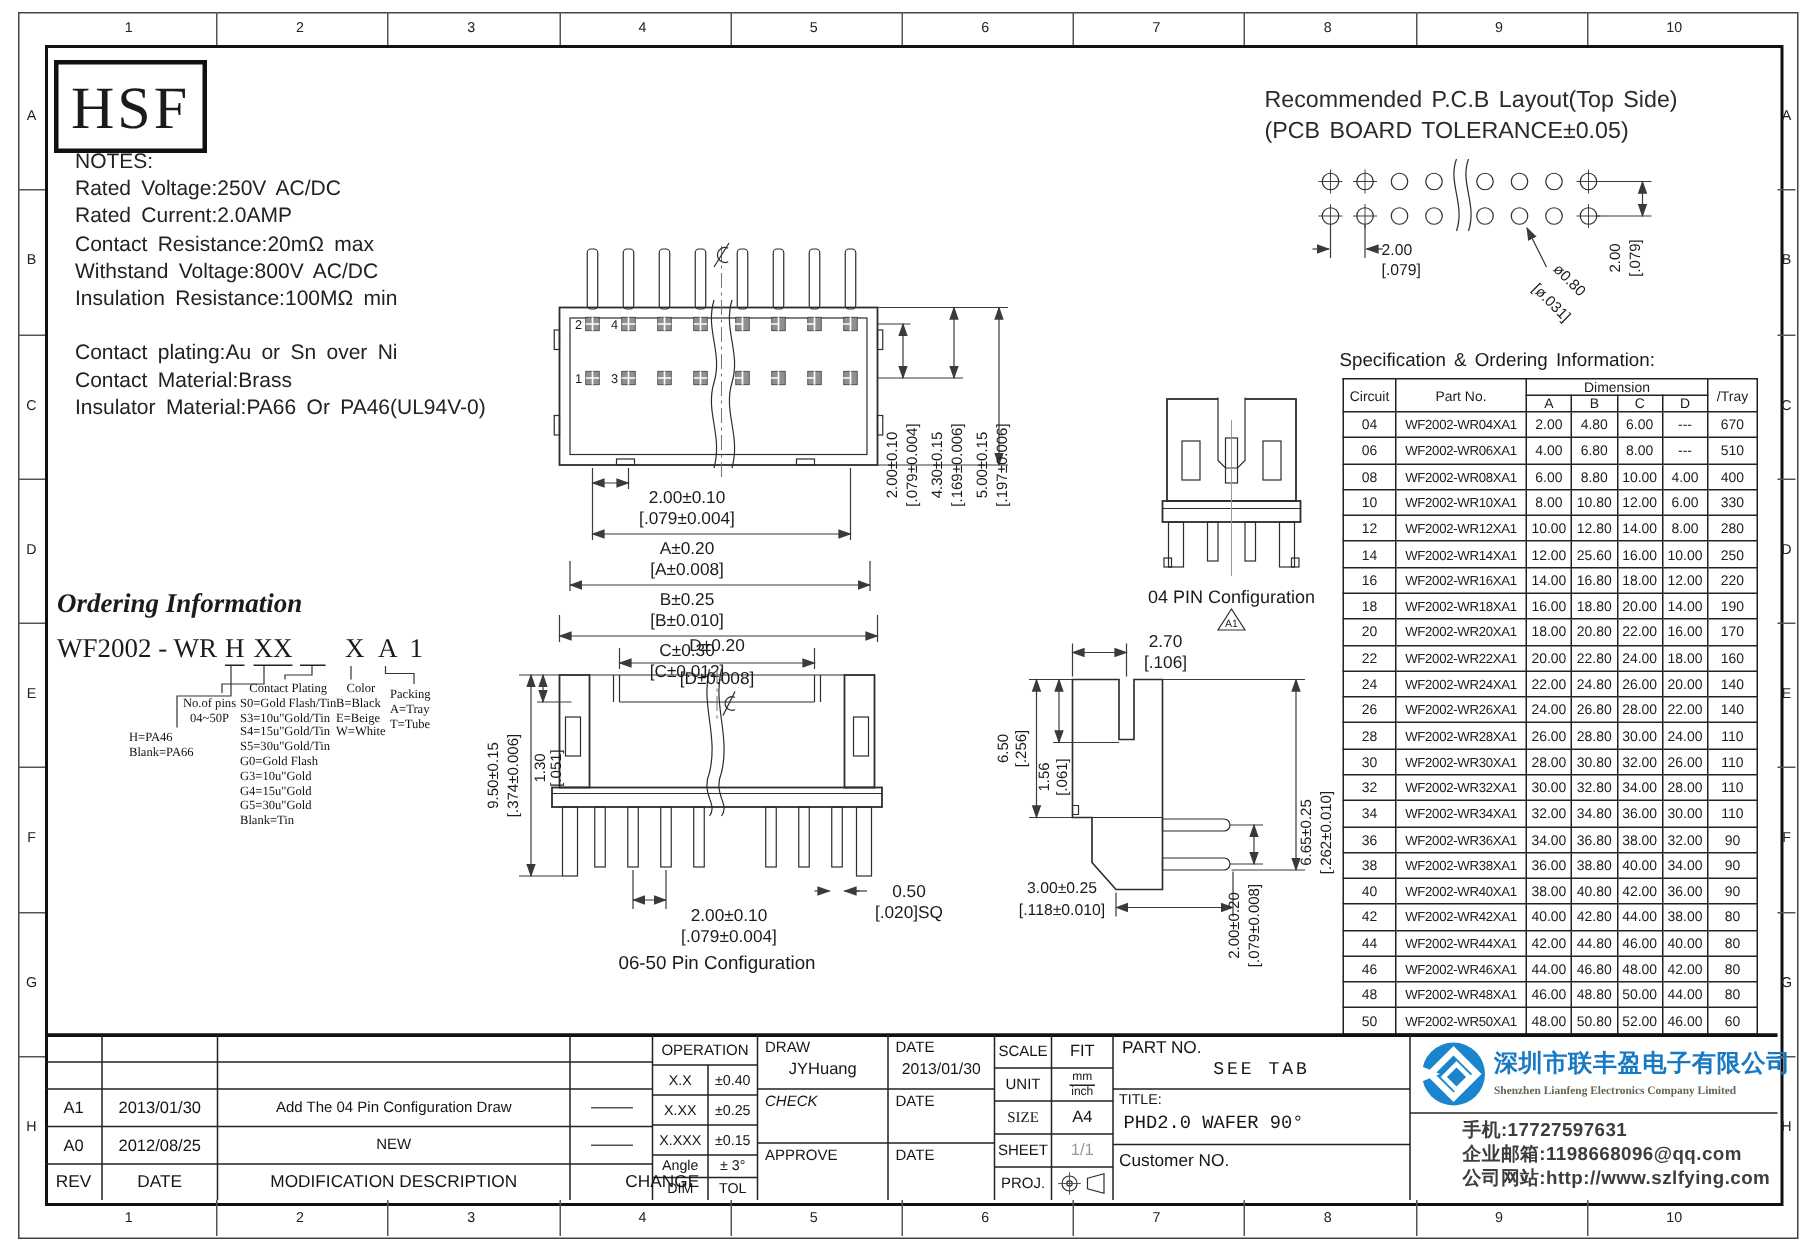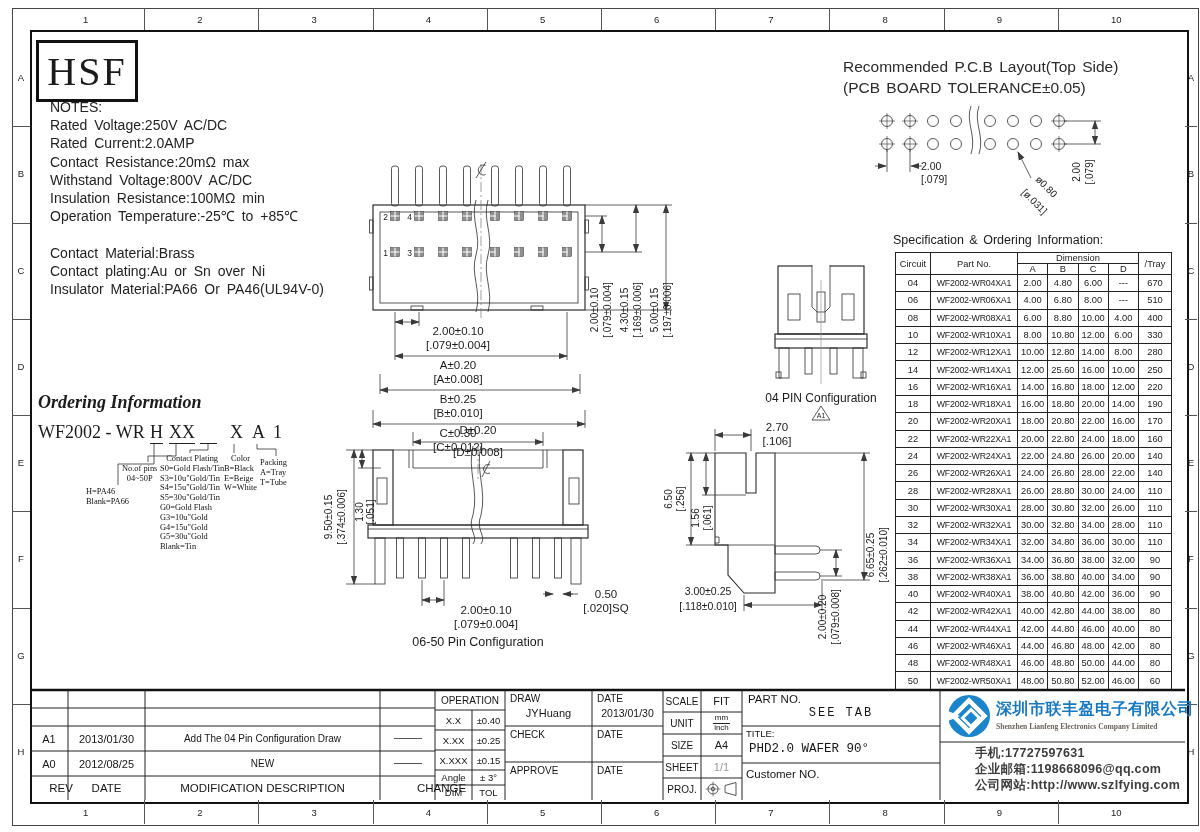--- a/index.html
+++ b/index.html
@@ -154,24 +154,23 @@
 </div>
 
 <div class="abs" id="notes">
   <div class="nline">NOTES:</div>
   <div id="notes-lines">
       <div class="nline">Rated Voltage:250V AC/DC</div>
       <div class="nline">Rated Current:2.0AMP</div>
       <div class="nline">Contact Resistance:20mΩ max</div>
       <div class="nline">Withstand Voltage:800V AC/DC</div>
       <div class="nline">Insulation Resistance:100MΩ min</div>
-      <div class="nline">Operation Temperature:-25℃ to +85℃</div>
       <div class="nline">&nbsp;</div>
+      <div class="nline">Contact plating:Au or Sn over Ni</div>
       <div class="nline">Contact Material:Brass</div>
-      <div class="nline">Contact plating:Au or Sn over Ni</div>
       <div class="nline">Insulator Material:PA66 Or PA46(UL94V-0)</div>
     </div>
 </div>
 
 <div class="abs pcbtitle" style="left:843px;top:58px;">Recommended P.C.B Layout(Top Side)</div>
 <div class="abs pcbtitle" style="left:843px;top:79px;">(PCB BOARD TOLERANCE±0.05)</div>
 
 <svg class="abs" style="left:855px;top:96px;" width="330" height="130" viewBox="0 0 330 130">
   <defs>
       <marker id="arE" viewBox="0 0 10 10" refX="9" refY="5" markerWidth="9" markerHeight="9" orient="auto-start-reverse" markerUnits="userSpaceOnUse">
@@ -735,21 +734,21 @@
       <div class="tc fs10" style="left: 115px; top: 36px; width: 235px; height: 25px;">Add The 04 Pin Configuration Draw</div>
       <div class="tc" style="left: 350px; top: 36px; width: 55px; height: 25px;">
         <i class="chdash"></i>
       </div>
       <div class="tc" style="left: 0px; top: 61px; width: 38px; height: 25px;">A0</div>
       <div class="tc" style="left: 38px; top: 61px; width: 77px; height: 25px;">2012/08/25</div>
       <div class="tc fs10" style="left: 115px; top: 61px; width: 235px; height: 25px;">NEW</div>
       <div class="tc" style="left: 350px; top: 61px; width: 55px; height: 25px;">
         <i class="chdash"></i>
       </div>
-      <div class="tc fs11" style="left: 0px; top: 86px; width: 38px; height: 24px; margin-left: 12px;">REV</div>
+      <div class="tc fs11" style="left: 0px; top: 86px; width: 38px; height: 24px;">REV</div>
       <div class="tc fs11" style="left: 38px; top: 86px; width: 77px; height: 24px;">DATE</div>
       <div class="tc fs11" style="left: 115px; top: 86px; width: 235px; height: 24px;">MODIFICATION DESCRIPTION</div>
       <div class="tc fs11" style="left: 350px; top: 86px; width: 55px; height: 24px; padding-left: 34px;">CHANGE</div>
     </div>
   <div class="tc fs10" style="left:405px;top:0;width:70px;height:20px;">OPERATION</div>
   <div id="op-rows">
       <div class="tc opc" style="left: 405px; top: 20px; width: 37px; height: 20px;">X.X</div>
       <div class="tc opc" style="left: 442px; top: 20px; width: 33px; height: 20px;">±0.40</div>
       <div class="tc opc" style="left: 405px; top: 40px; width: 37px; height: 20px;">X.XX</div>
       <div class="tc opc" style="left: 442px; top: 40px; width: 33px; height: 20px;">±0.25</div>
@@ -758,35 +757,35 @@
       <div class="tc opc" style="left: 405px; top: 80px; width: 37px; height: 15px;">Angle</div>
       <div class="tc opc" style="left: 442px; top: 80px; width: 33px; height: 15px;">± 3°</div>
       <div class="tc opc" style="left: 405px; top: 95px; width: 37px; height: 15px;">DIM</div>
       <div class="tc opc" style="left: 442px; top: 95px; width: 33px; height: 15px;">TOL</div>
     </div>
 
   <div class="tc lab" style="left:480px;top:2px;width:50px;height:12px;">DRAW</div>
   <div class="tc" style="left:475px;top:13px;width:87px;height:20px;font-size:11px;">JYHuang</div>
   <div class="tc lab" style="left:567px;top:2px;width:50px;height:12px;">DATE</div>
   <div class="tc" style="left:562px;top:13px;width:71px;height:20px;font-size:10.5px;">2013/01/30</div>
-  <div class="tc lab" style="left:480px;top:38px;width:60px;height:12px;">CHECK</div>
+  <div class="tc lab" style="left:480px;top:38px;width:60px;height:12px;font-style:italic;">CHECK</div>
   <div class="tc lab" style="left:567px;top:38px;width:50px;height:12px;">DATE</div>
   <div class="tc lab" style="left:480px;top:74px;width:65px;height:12px;">APPROVE</div>
   <div class="tc lab" style="left:567px;top:74px;width:50px;height:12px;">DATE</div>
 
   <div class="tc fs10" style="left:633px;top:0;width:38px;height:22px;">SCALE</div>
   <div class="tc" style="left:671px;top:0;width:41px;height:22px;">FIT</div>
   <div class="tc fs10" style="left:633px;top:22px;width:38px;height:22px;">UNIT</div>
   <div class="tc" style="left:671px;top:22px;width:41px;height:22px;">
     <span class="unitfrac">
         <span class="utop">mm</span>
         <span>inch</span>
       </span>
   </div>
-  <div class="tc fs10" style="left:633px;top:44px;width:38px;height:22px;">SIZE</div>
+  <div class="tc fs10" style="left:633px;top:44px;width:38px;height:22px;font-family:Liberation Serif, serif;">SIZE</div>
   <div class="tc" style="left:671px;top:44px;width:41px;height:22px;">A4</div>
   <div class="tc fs10" style="left:633px;top:66px;width:38px;height:22px;">SHEET</div>
   <div class="tc" id="sheet-val" style="left:671px;top:66px;width:41px;height:22px;">1/1</div>
   <div class="tc fs10" style="left:633px;top:88px;width:38px;height:22px;">PROJ.</div>
   <div class="tc" style="left:671px;top:88px;width:41px;height:22px;">
     <svg width="36" height="18" viewBox="0 0 36 18" style="position:static">
       <circle cx="9" cy="9" r="5" class="lt"></circle>
         <circle cx="9" cy="9" r="1.8" class="lt"></circle>
       <path d="M1.5 9 H16.5 M9 1.5 V16.5" stroke="#444" stroke-width="0.6"></path>
       <path d="M21 5.5 L32 2.5 V15.5 L21 12.5 Z" class="lt"></path>

